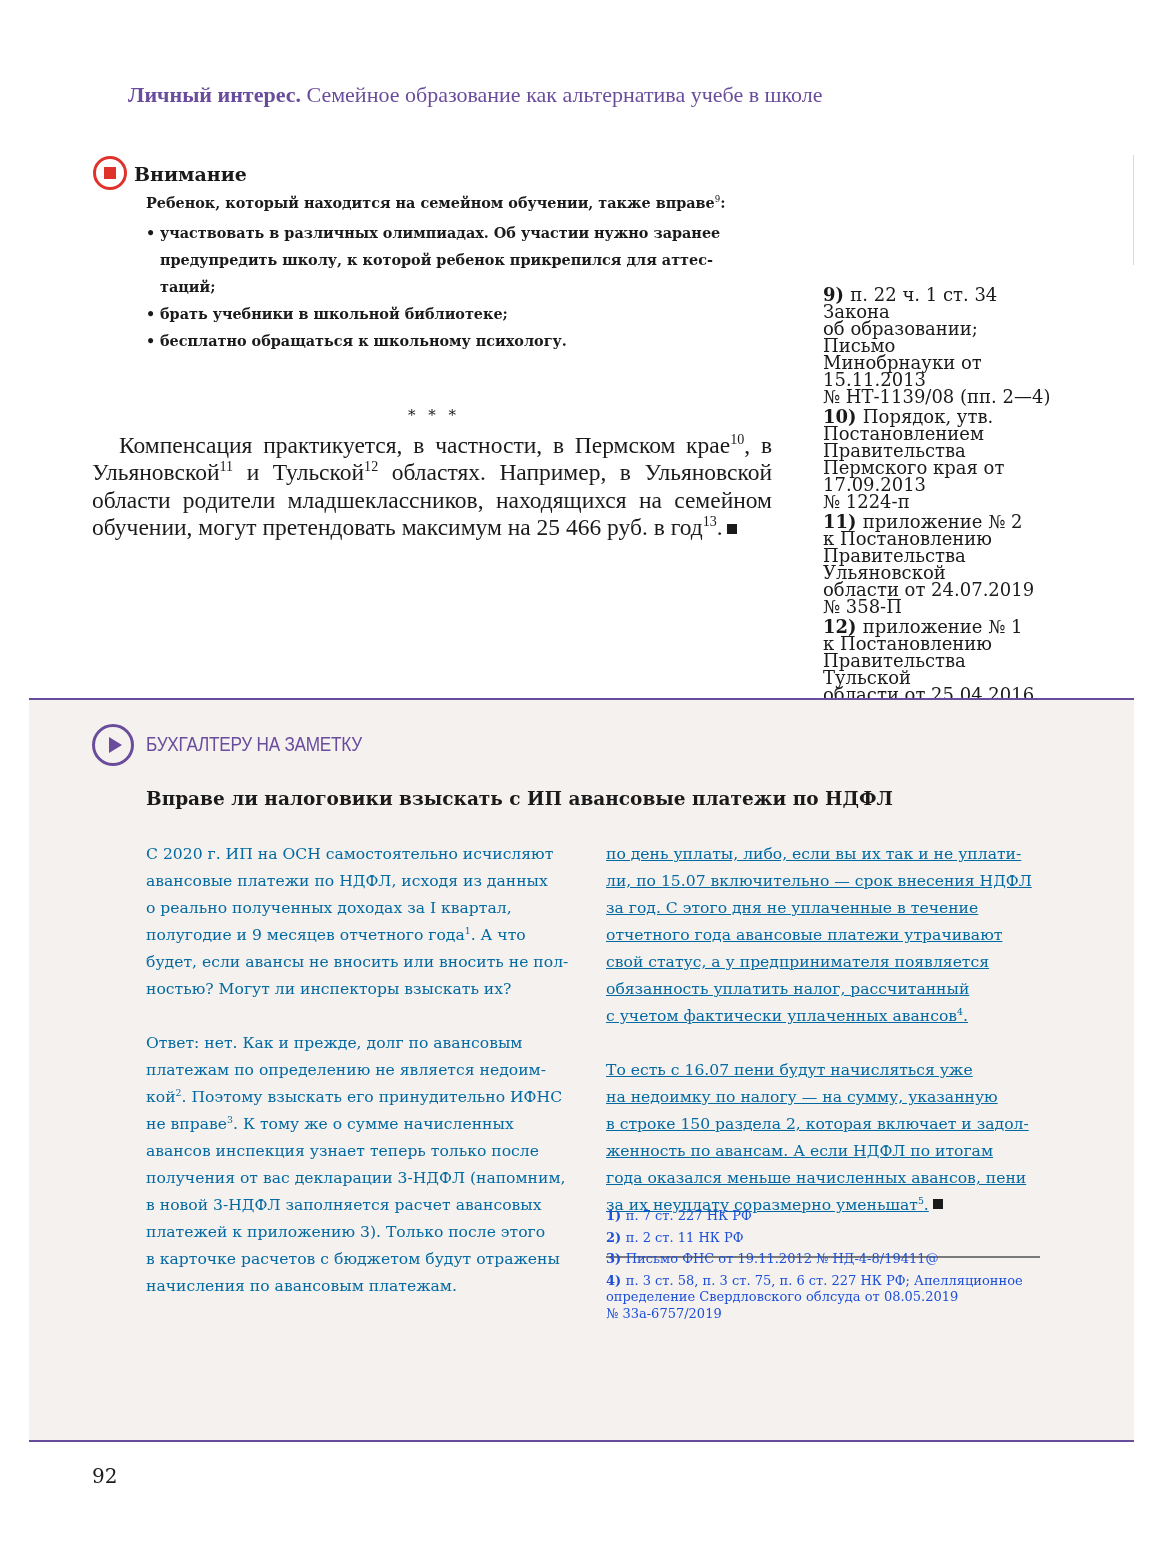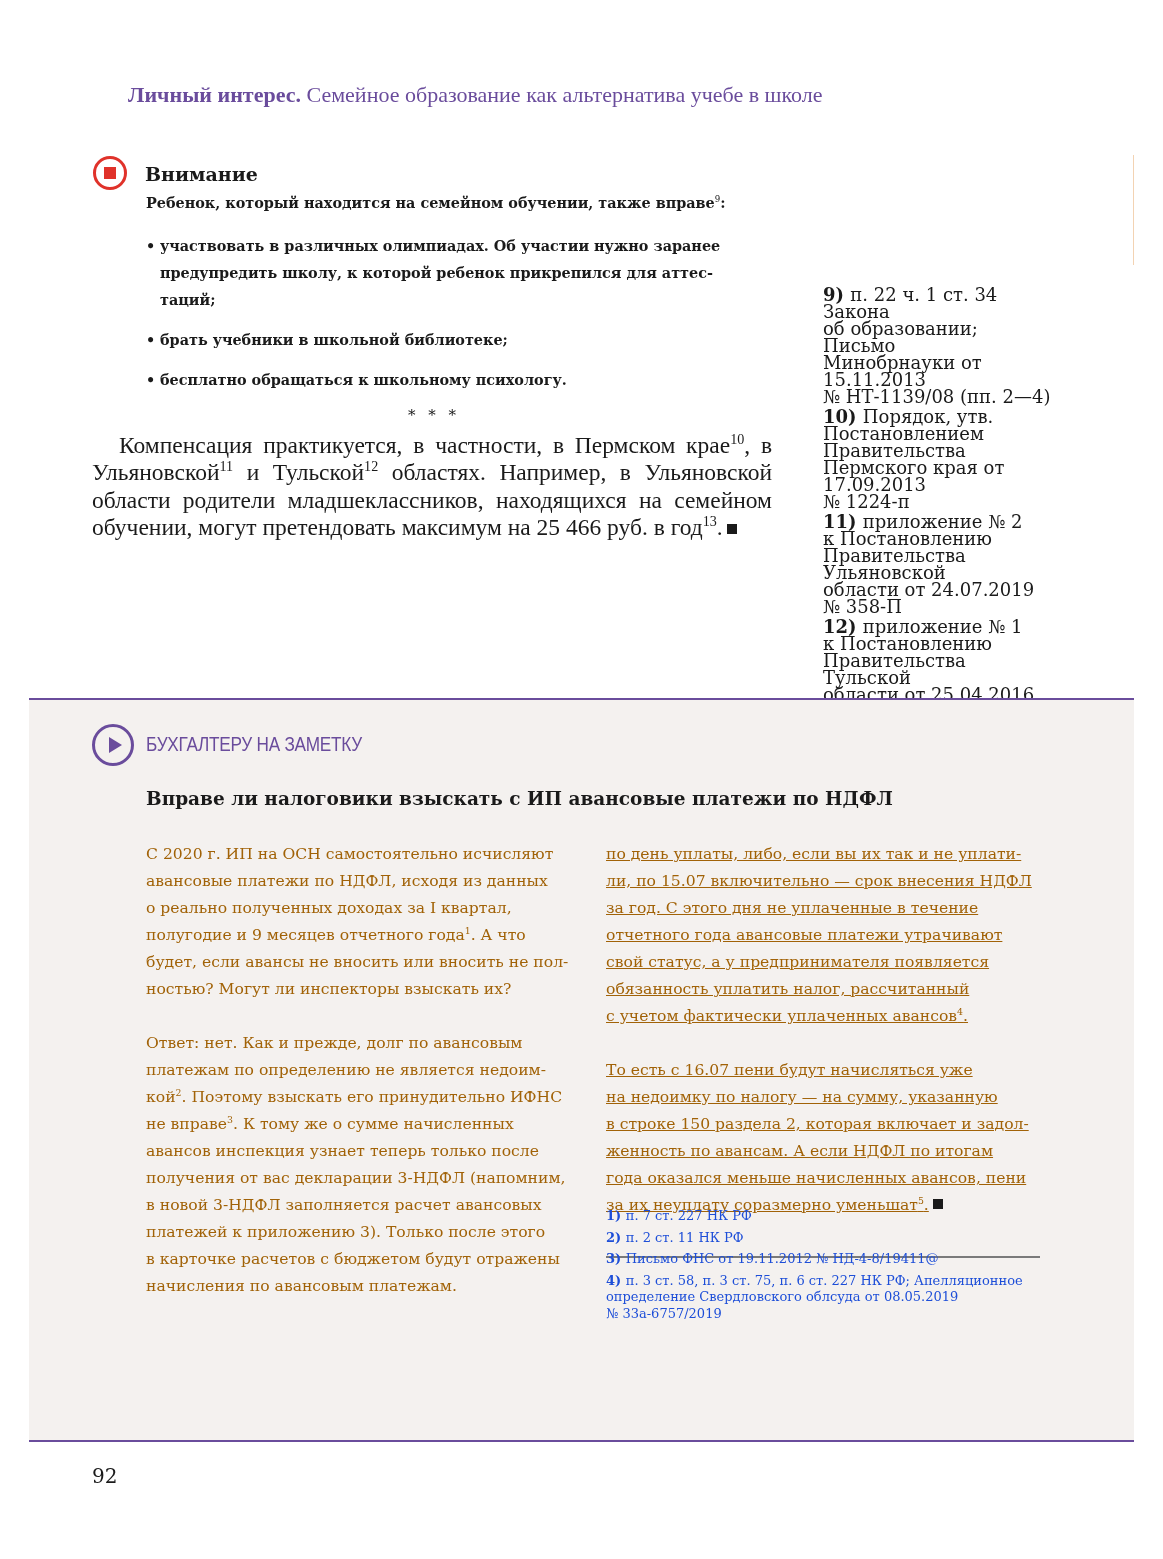--- a/index.html
+++ b/index.html
@@ -6,45 +6,45 @@
   body { width: 1163px; height: 1559px; position: relative; overflow: hidden; color: #1a1a1a; }
 
   .header { position: absolute; left: 92px; top: 82px; font-family: "Liberation Serif", serif; font-size: 22px; color: #6a4c9c; white-space: nowrap; margin-left: 36px; }
   .header .bold { font-weight: bold; }
 
   .right-rule { position: absolute; left: 1133px; top: 155px; width: 1px; height: 110px; background: #f3d3b3; }
 
   
   .attn-icon { position: absolute; left: 93px; top: 156px; width: 34px; height: 34px; border: 3px solid #e0322a; border-radius: 50%; box-sizing: border-box; }
   .attn-icon .sq { position: absolute; left: 50%; top: 50%; width: 12px; height: 12px; margin: -6px 0 0 -6px; background: #e0322a; }
-  .attn-title { position: absolute; left: 145px; top: 163px; font-family: "DejaVu Serif", serif; font-weight: bold; font-size: 19px; }
+  .attn-title { position: absolute; left: 134px; top: 163px; font-family: "DejaVu Serif", serif; font-weight: bold; font-size: 19px; }
   .attn-lead { position: absolute; left: 146px; top: 194px; font-family: "DejaVu Serif", serif; font-weight: bold; font-size: 14.4px; white-space: nowrap; }
   .attn-list { position: absolute; left: 146px; top: 219px; width: 640px; margin: 0; padding: 0; list-style: none; font-family: "DejaVu Serif", serif; font-weight: bold; font-size: 14.4px; line-height: 27px; }
-  .attn-list li { position: relative; padding-left: 14px; margin-top: 13px; }
+  .attn-list li { position: relative; padding-left: 14px; }
   .attn-list li::before { content: "•"; position: absolute; left: 0; top: 0; }
   sup { font-size: 0.6em; vertical-align: super; line-height: 0; font-weight: normal; }
 
   .stars { position: absolute; left: 408px; top: 406px; font-family: "DejaVu Serif", serif; font-size: 15px; letter-spacing: 4px; }
   .main-text { position: absolute; left: 92px; top: 432px; width: 680px; font-family: "Liberation Serif", serif; font-size: 23.5px; line-height: 27.3px; text-align: justify; }
   .main-text p { margin: 0; }
   .main-text p.indent { text-indent: 27px; }
   .endmark { display: inline-block; width: 10px; height: 10px; background: #1a1a1a; margin-left: 4px; vertical-align: 1px; }
 
   .side-notes { position: absolute; left: 823px; top: 286px; width: 230px; font-family: "DejaVu Serif", serif; font-size: 18px; line-height: 17px; }
   .side-notes .note { margin-bottom: 3px; }
   .side-notes b { font-weight: bold; }
 
   
   .box { position: absolute; left: 29px; top: 698px; width: 1105px; height: 744px; background: #f4f1ef; border-top: 2px solid #6a4c9c; border-bottom: 2px solid #6a4c9c; box-sizing: border-box; }
   .play-icon { position: absolute; left: 92px; top: 724px; width: 42px; height: 42px; border: 3px solid #6a4c9c; border-radius: 50%; box-sizing: border-box; }
   .play-icon .tri { position: absolute; left: 14px; top: 10px; width: 0; height: 0; border-top: 8px solid transparent; border-bottom: 8px solid transparent; border-left: 13px solid #6a4c9c; }
   .box-label { position: absolute; left: 146px; top: 733px; font-family: "Liberation Sans", sans-serif; font-size: 20px; color: #6a4c9c; letter-spacing: -0.3px; transform: scaleX(0.86); transform-origin: left; white-space: nowrap; }
   .box-title { position: absolute; left: 146px; top: 788px; font-family: "DejaVu Serif", serif; font-weight: bold; font-size: 18.5px; white-space: nowrap; }
 
-  .col { position: absolute; font-family: "DejaVu Serif", serif; font-size: 15.6px; line-height: 27px; color: #a16207; }
+  .col { position: absolute; font-family: "DejaVu Serif", serif; font-size: 15.6px; line-height: 27px; color: #0369a1; }
   .col p { margin: 0 0 27px 0; white-space: nowrap; }
   .col-left { left: 146px; top: 841px; width: 440px; }
   .col-right { left: 606px; top: 841px; width: 440px; text-decoration: underline; }
 
   .fn-rule { position: absolute; left: 606px; top: 1256px; width: 434px; height: 2px; background: #7a7a7a; }
   .footnotes { position: absolute; left: 606px; top: 1208px; width: 440px; font-family: "DejaVu Serif", serif; font-size: 13px; line-height: 16.6px; color: #1d4ed8; }
   .footnotes .fn { margin-bottom: 5px; }
 
   .page-num { position: absolute; left: 92px; top: 1464px; font-family: "DejaVu Serif", serif; font-size: 20px; }
 </style>

